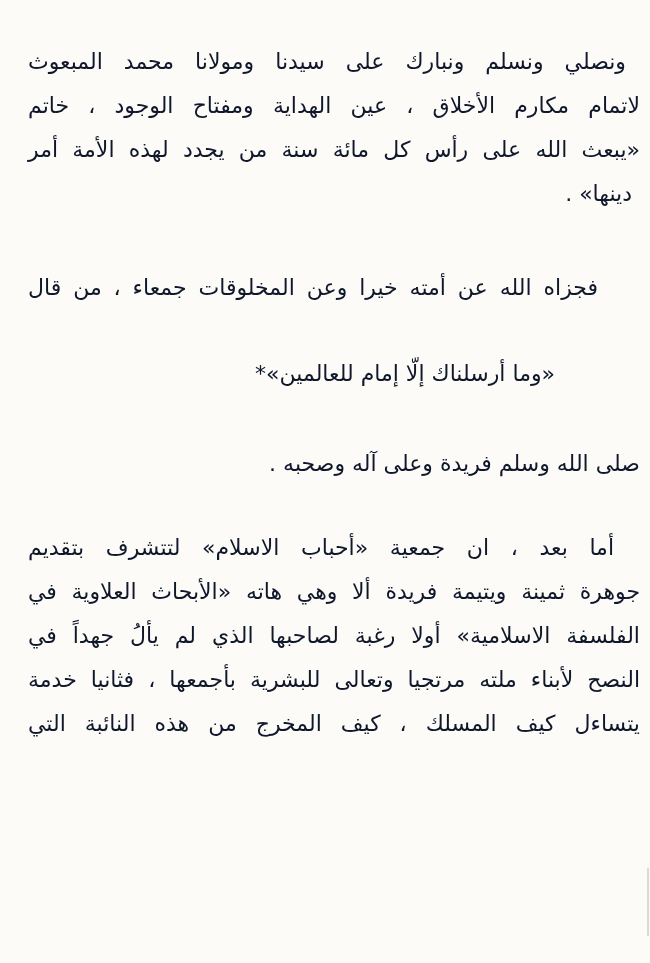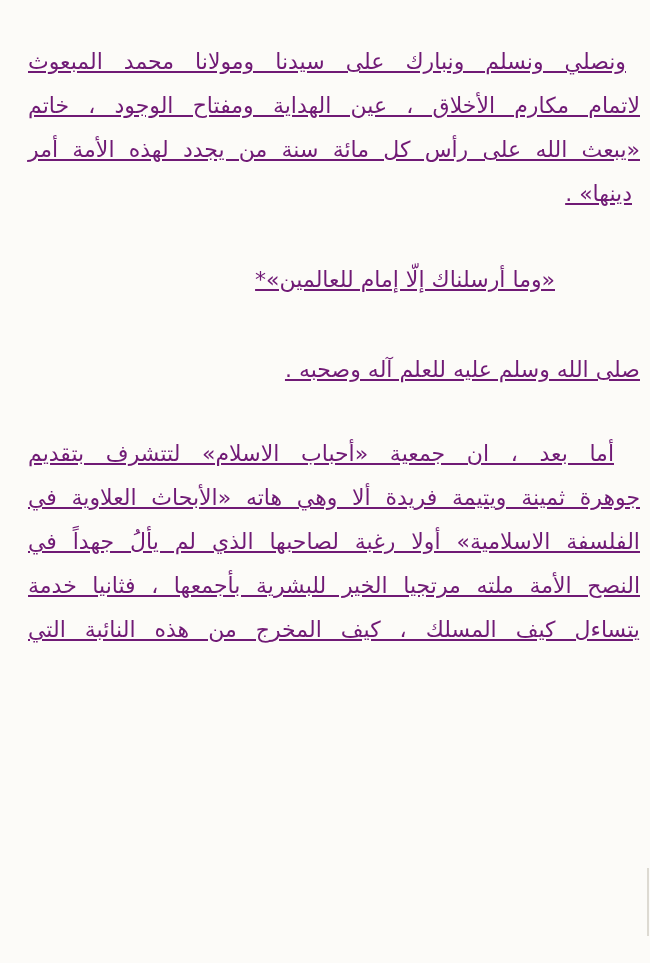--- a/index.html
+++ b/index.html
@@ -24,22 +24,21 @@
   }
   .line {
     direction: rtl;
     unicode-bidi: embed;
     font-size: 22px;
     line-height: 44px;
     height: 44px;
     white-space: normal;
     text-align: justify;
     text-align-last: justify;
-    color: #701a75;
-    text-decoration: underline;
+    color: #0f172a;
   }
   
   .line.flush-right {
     text-align: left;
     text-align-last: right;
   }
   
   .indent-sm  { padding-right: 14px; }
   .indent-md  { padding-right: 26px; }
   .indent-lg  { padding-right: 42px; }
@@ -67,29 +66,30 @@
 <div class="page">
 
   <div>
     <div class="line indent-sm">ونصلي ونسلم ونبارك على سيدنا ومولانا محمد المبعوث</div>
     <div class="line">لاتمام مكارم الأخلاق ، عين الهداية ومفتاح الوجود ، خاتم</div>
     <div class="line">«يبعث الله على رأس كل مائة سنة من يجدد لهذه الأمة أمر</div>
     <div class="line flush-right indent-tiny">دينها» .</div>
   </div>
 
   <div>
+    <div class="line indent-lg gap-a">فجزاه الله عن أمته خيرا وعن المخلوقات جمعاء ، من قال</div>
   </div>
 
   <div class="line flush-right verse-line gap-b">«وما أرسلناك إلّا إمام للعالمين»*</div>
 
-  <div class="line flush-right gap-c">صلى الله وسلم عليه للعلم آله وصحبه .</div>
+  <div class="line flush-right gap-c">صلى الله وسلم فريدة وعلى آله وصحبه .</div>
 
   <div>
     <div class="line indent-md gap-d">أما بعد ، ان جمعية «أحباب الاسلام» لتتشرف بتقديم</div>
     <div class="line">جوهرة ثمينة ويتيمة فريدة ألا وهي هاته «الأبحاث العلاوية في</div>
     <div class="line">الفلسفة الاسلامية» أولا رغبة لصاحبها الذي لم يألُ جهداً في</div>
-    <div class="line">النصح الأمة ملته مرتجيا الخير للبشرية بأجمعها ، فثانيا خدمة</div>
+    <div class="line">النصح لأبناء ملته مرتجيا وتعالى للبشرية بأجمعها ، فثانيا خدمة</div>
     <div class="line">يتساءل كيف المسلك ، كيف المخرج من هذه النائبة التي</div>
   </div>
 
 </div>
 
 <div class="edge-artifact"></div>
 
 </body></html>

